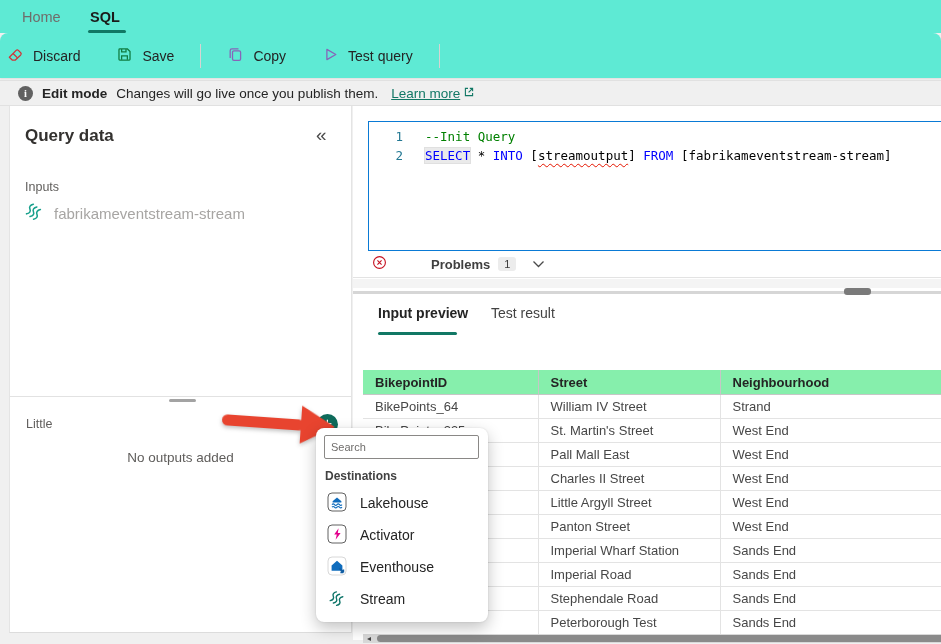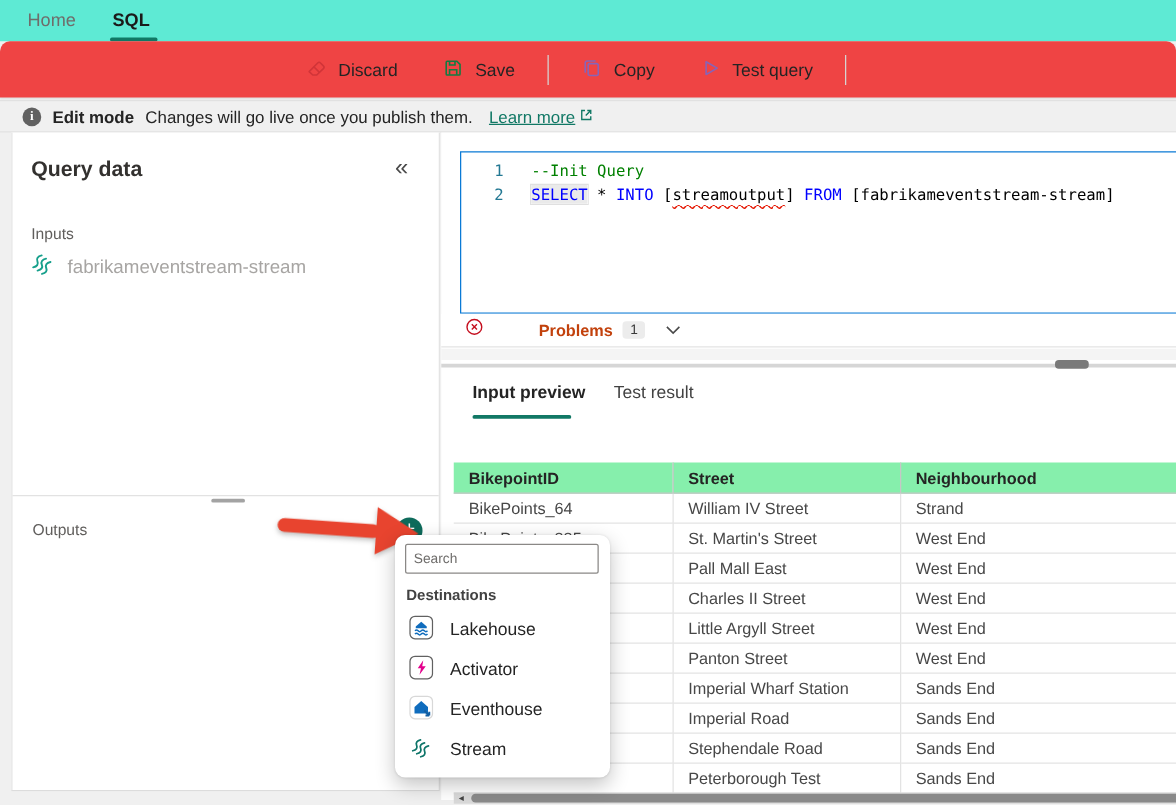--- a/index.html
+++ b/index.html
@@ -7,23 +7,23 @@
        font-family:"Liberation Sans",sans-serif;overflow:hidden;color:#242424;}
 
   
   .tabs-row{position:absolute;top:0;left:0;right:0;height:33px;background:#5eead4;}
   .tab{position:absolute;top:9px;font-size:14.5px;cursor:pointer;}
   .tab-home{left:22px;color:#6f6d6b;}
   .tab-sql{left:90px;color:#1b1a19;font-weight:700;}
   .tab-underline{position:absolute;left:88px;top:30px;width:38px;height:3px;background:#117865;border-radius:2px;}
 
   
-  .toolbar{position:absolute;top:33px;left:0;right:0;height:45px;background:#ef4444;
+  .toolbar{position:absolute;top:33px;left:0;right:0;height:45px;background:#5eead4;
            border-radius:8px 8px 0 0;box-shadow:0 1px 2px rgba(0,0,0,.07);
-           display:flex;align-items:center;padding-left:7px;box-sizing:border-box;justify-content:center;}
+           display:flex;align-items:center;padding-left:7px;box-sizing:border-box;}
   .tb-btn{display:flex;align-items:center;gap:9px;font-size:14px;color:#242424;cursor:pointer;}
   .tb-btn svg{flex:0 0 auto;}
   .mr-lg{margin-right:36px;}.mr-md{margin-right:26px;}
   .tb-div{width:1px;height:24px;background:#d6d4d2;margin-right:26px;}
 
   
   .banner{position:absolute;top:80px;left:0;right:0;height:24px;background:#f0f0f0;
           border-top:1px solid #e1e1e1;border-bottom:1px solid #e1e1e1;
           display:flex;align-items:center;padding-left:18px;font-size:13.5px;gap:9px;}
   .info-icon{width:15px;height:15px;border-radius:50%;background:#616161;color:#fff;
@@ -57,21 +57,21 @@
   .lnum{width:34px;text-align:right;color:#237893;flex:0 0 auto;}
   .code-text{white-space:pre;margin-left:22px;}
   .tok-comment{color:#008000;}
   .tok-kw{color:#0000ff;}
   .tok-kw-hl{color:#0000ff;background:#eaeaea;box-shadow:0 0 0 1px #e0e0e0;}
   .tok-plain{color:#000;}
   .tok-error{color:#000;text-decoration:underline wavy #e51400 1px;text-underline-offset:3px;}
 
   .problems-bar{position:absolute;left:0;top:145px;width:588px;height:27px;background:#fff;
                 border-bottom:1px solid #e3e3e3;display:flex;align-items:center;padding-left:19px;gap:8px;box-sizing:border-box;cursor:pointer;}
-  .problems-label{font-size:13px;font-weight:600;color:#c2410c;padding-left:36px;}
+  .problems-label{font-size:13px;font-weight:600;color:#404040;padding-left:36px;}
   .problems-badge{background:#ececec;border-radius:3px;font-size:11px;color:#3a3a3a;padding:1px 6px;}
   .problems-chevron{margin-left:8px;display:flex;}
 
   .gray-band{position:absolute;left:0;top:173px;width:588px;height:9px;background:#f4f4f4;}
   .hsplit-line{position:absolute;left:0;top:185px;width:588px;height:3px;background:#d6d6d6;}
   .hsplit-grip{position:absolute;left:491px;top:182px;width:27px;height:7px;background:#7a7a7a;border-radius:3px;cursor:row-resize;}
 
   .pv-tab{position:absolute;top:199px;font-size:14px;cursor:pointer;}
   .pv-tab-active{left:25px;font-weight:600;color:#242424;}
   .pv-tab-underline{position:absolute;left:25px;top:226px;width:79px;height:3px;background:#117865;border-radius:2px;}
@@ -174,22 +174,23 @@
             <g stroke="#17a08c" stroke-width="1.4" stroke-linecap="round">
               <path d="M3.2 12.6c2.9-.6 4-2.3 3.1-4.3s.2-3.7 3.1-4.4"></path>
               <path d="M6.4 15c2.9-.6 4-2.3 3.1-4.3s.2-3.7 3.1-4.4"></path>
               <path d="M9.6 17.4c2.9-.6 4-2.3 3.1-4.3s.2-3.7 3.1-4.4"></path>
             </g>
           </svg></span>
       <span class="input-item-text">fabrikameventstream-stream</span>
     </div>
     <div class="panel-split"></div>
     <div class="split-grip"></div>
-    <div class="section-label outputs-label">Outputs</div>
+    <div class="section-label outputs-label">Little</div>
     <div class="add-btn">+</div>
+    <div class="no-outputs">No outputs added</div>
   </div>
 
   <div class="right-area">
     <div class="editor">
       <div class="code-lines">
           <div class="code-line">
             <span class="lnum">1</span>
             <span class="code-text"><span class="tok-comment">--Init Query</span></span>
           </div>
           <div class="code-line">

